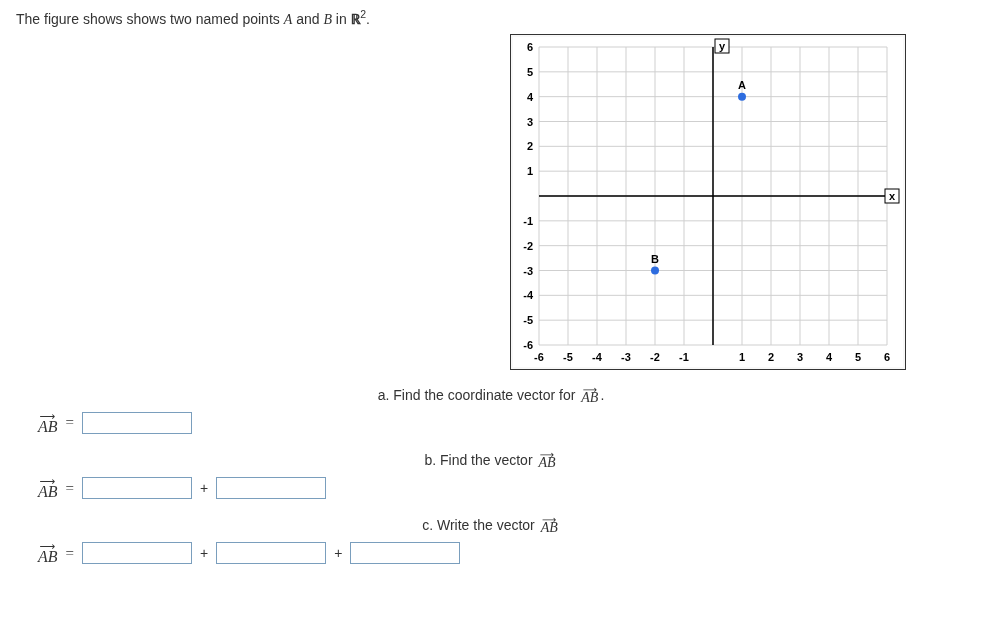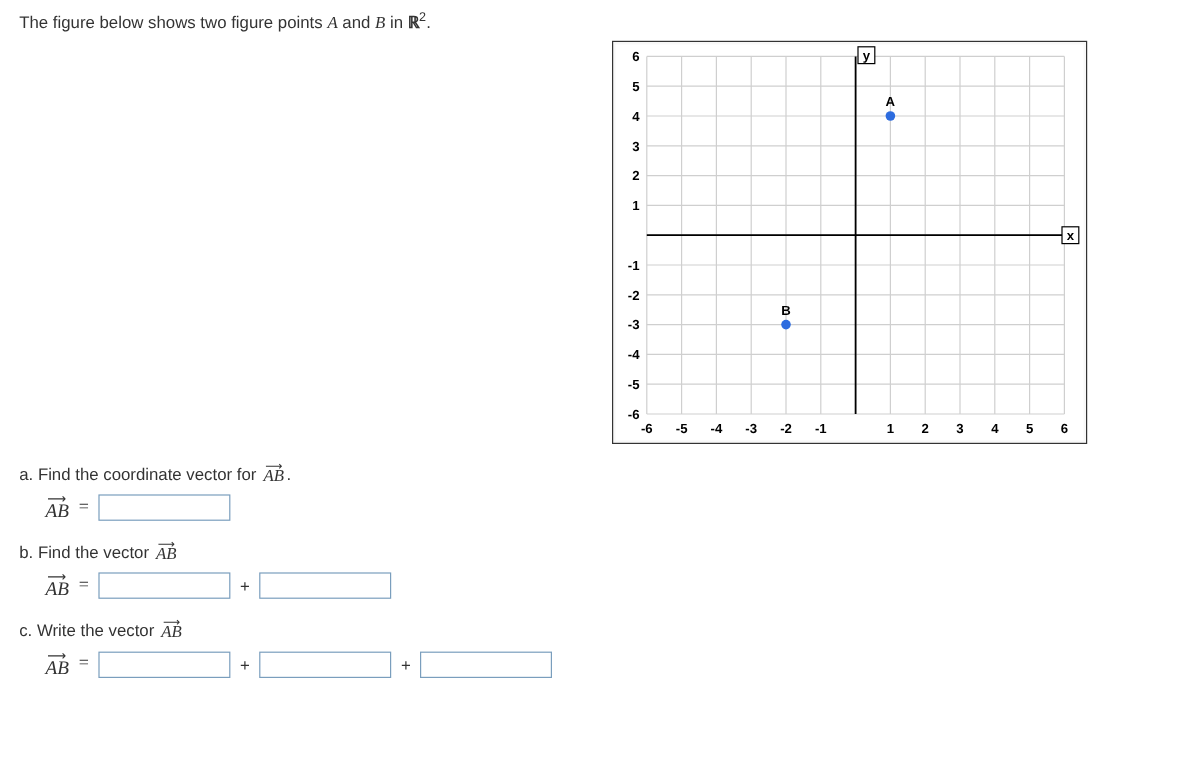--- a/index.html
+++ b/index.html
@@ -27,21 +27,21 @@
     background: #f8f8f8;
     padding: 2px;
   }
   svg { display: block; background: #fff; }
   .grid-line { stroke: #cfcfcf; stroke-width: 1; }
   .axis-line { stroke: #000; stroke-width: 1.5; }
   .tick-text { font: bold 11px Arial, sans-serif; fill: #000; }
   .axis-label-box { font: bold 11px Arial, sans-serif; fill: #000; }
   .point-dot { fill: #2d6cdf; }
   .point-lbl { font: bold 11px Arial, sans-serif; fill: #000; }
-  .question { margin: 16px 0 8px 0; }
+  .question { margin: 16px 0 8px 0; text-align: center; }
   .answer-row {
     margin: 8px 0 14px 22px;
     display: flex;
     align-items: center;
     gap: 8px;
   }
   .ab-vec {
     display: inline-flex;
     flex-direction: column;
     align-items: center;
@@ -78,21 +78,21 @@
     border: 1px solid #7a9ebd;
     padding: 2px 4px;
     font-size: 13px;
   }
   .plus { font-size: 14px; font-family: Arial, sans-serif; }
 </style>
 </head>
 <body>
 
 <div class="intro">
-  <span>The figure below shows two figure points </span><span class="math-it">A</span><span> and </span><span class="math-it">B</span><span> in </span><span class="bb">ℝ</span><sup>2</sup><span>.</span>
+  <span>The figure shows shows two named points </span><span class="math-it">A</span><span> and </span><span class="math-it">B</span><span> in </span><span class="bb">ℝ</span><sup>2</sup><span>.</span>
 </div>
 
 <div class="chart-wrap">
   <div class="chart-border">
     <svg id="chart-svg" width="390" height="330">
         <line x1="26" y1="308" x2="26" y2="10" class="grid-line"></line>
         <line x1="55" y1="308" x2="55" y2="10" class="grid-line"></line>
         <line x1="84" y1="308" x2="84" y2="10" class="grid-line"></line>
         <line x1="113" y1="308" x2="113" y2="10" class="grid-line"></line>
         <line x1="142" y1="308" x2="142" y2="10" class="grid-line"></line>

